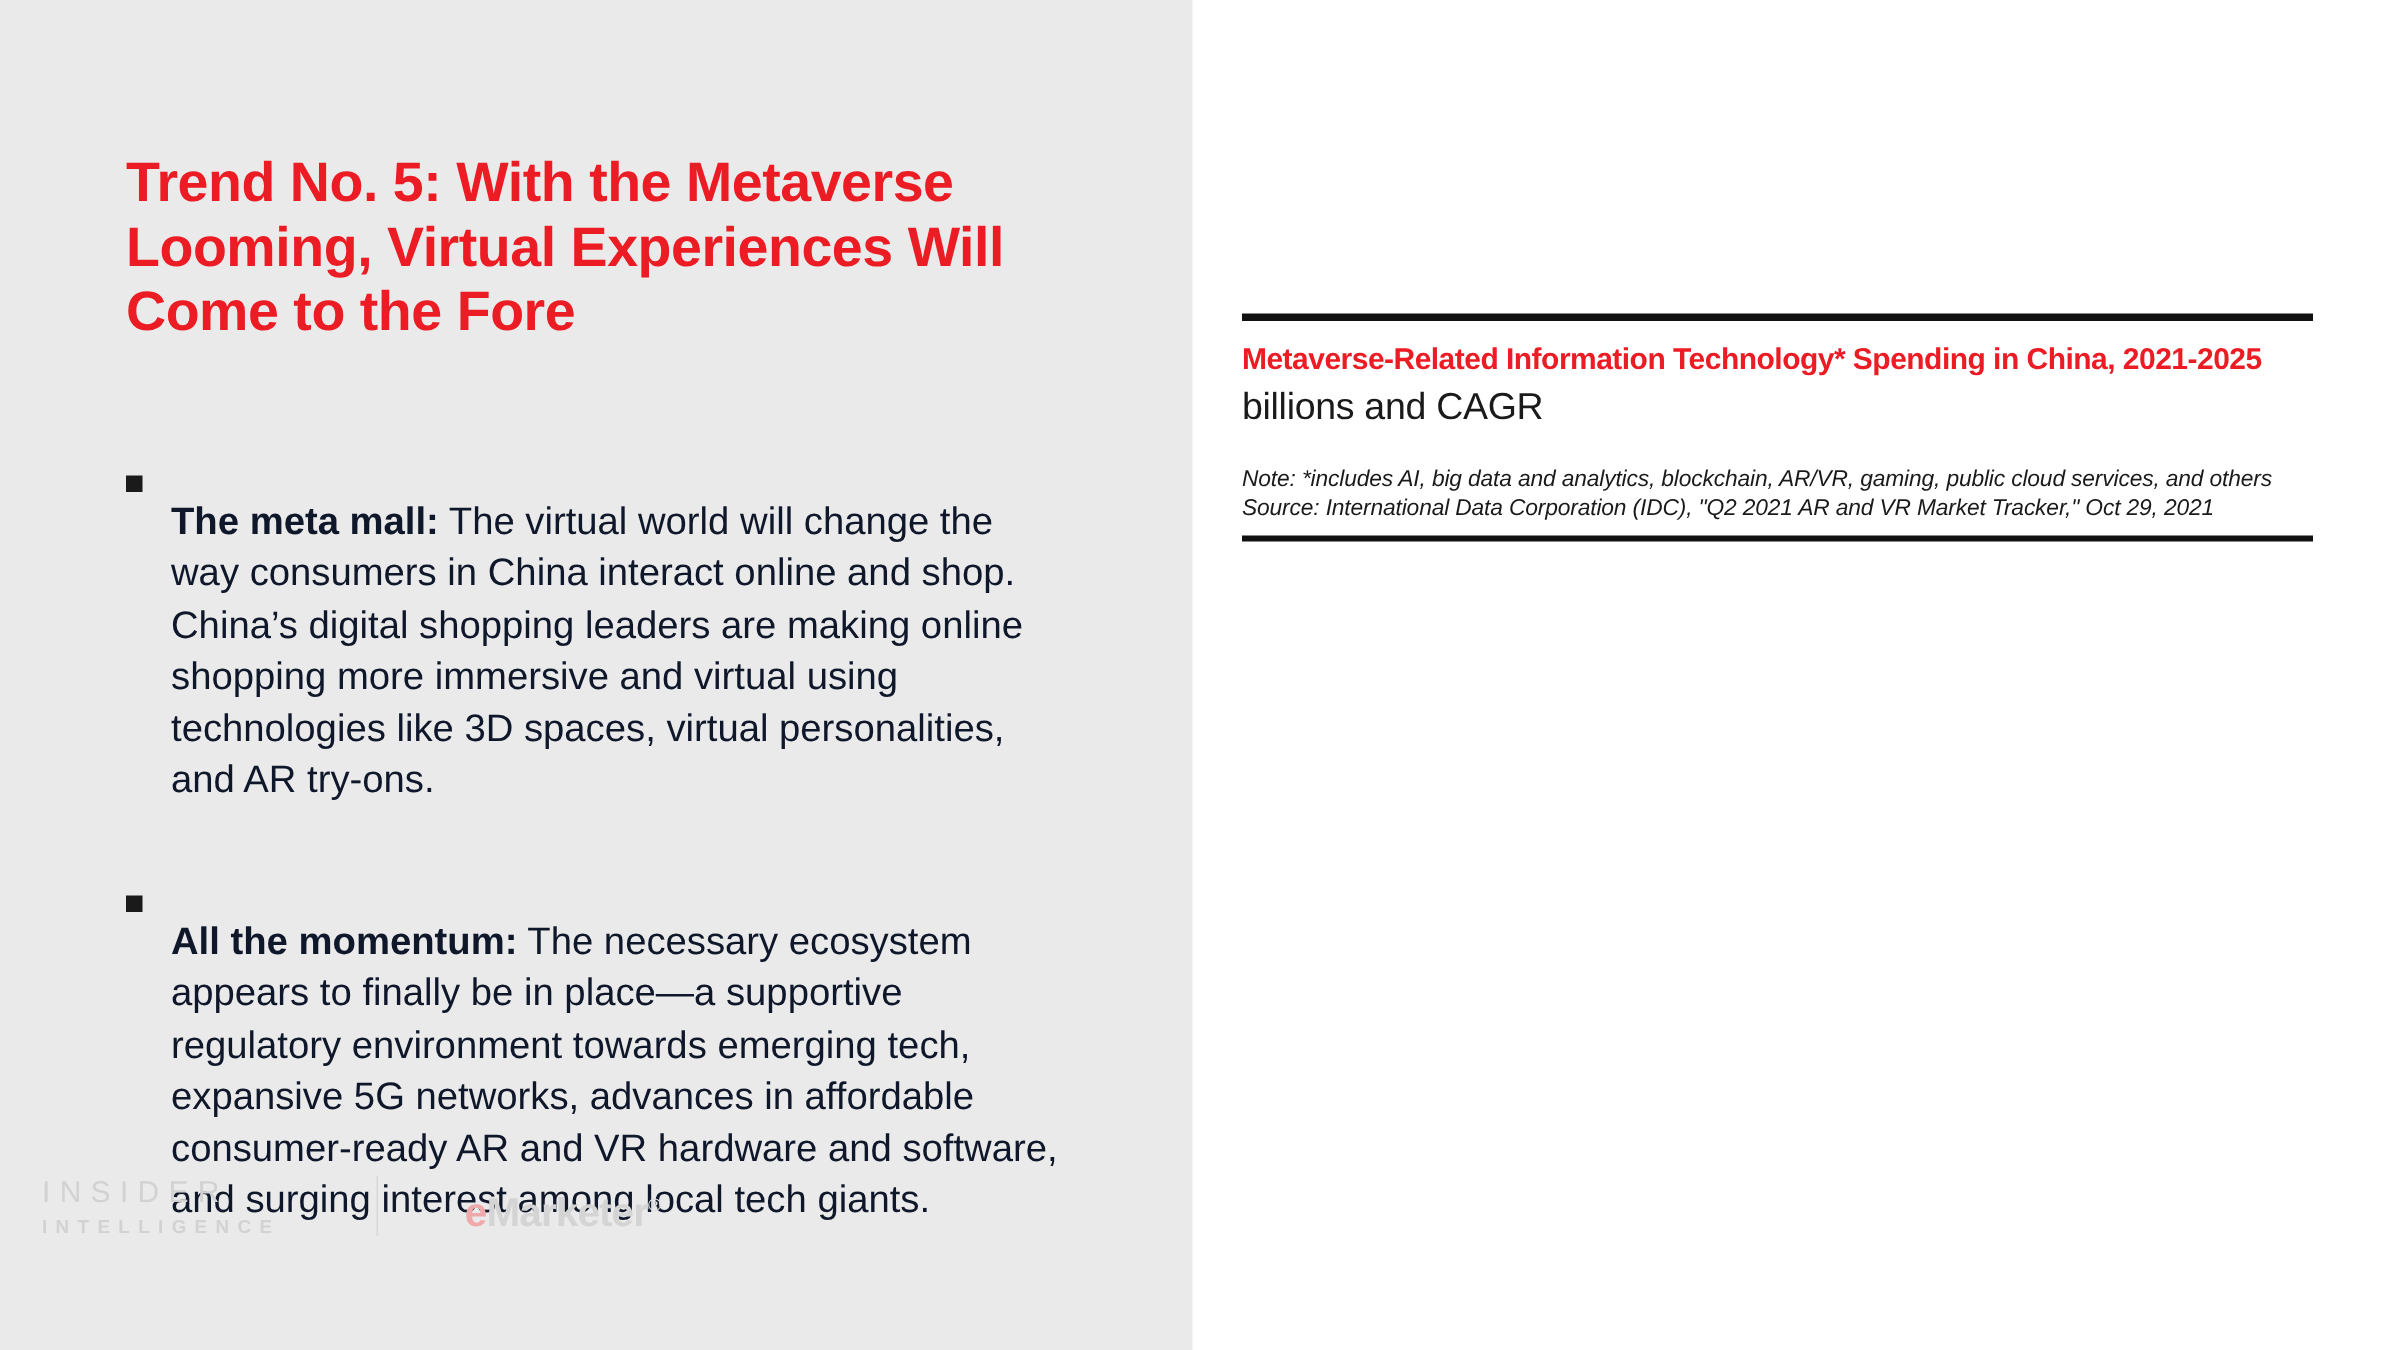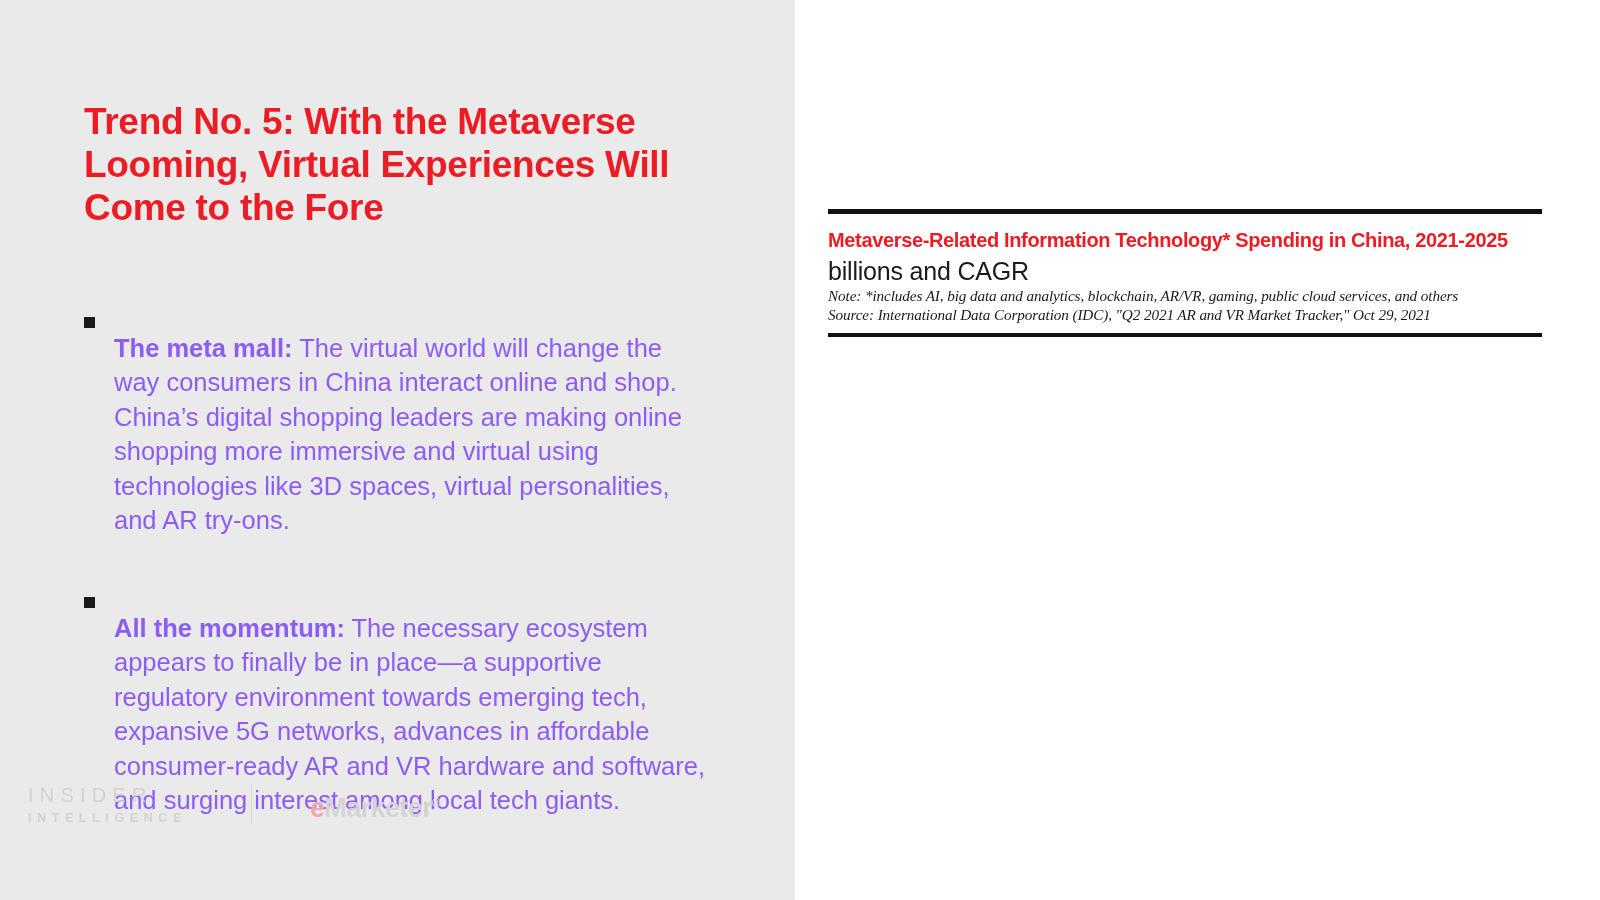--- a/index.html
+++ b/index.html
@@ -62,21 +62,21 @@
     height: 11px;
     background: #1a1a1a;
     margin-top: 12px;
     margin-right: 19px;
   }
   .bullet-text {
     flex: 1 1 auto;
     font-family: "Liberation Sans", sans-serif;
     font-size: 25.5px;
     line-height: 34.5px;
-    color: #8b5cf6;
+    color: #0f172a;
   }
   .bullet-lead {
     font-weight: bold;
   }
 
   
   .logo-lockup {
     position: absolute;
     left: 28px;
     top: 772px;
@@ -173,22 +173,22 @@
     font-size: 19.5px;
     color: #1a1a1a;
     padding: 7px 0 8px 0;
     letter-spacing: -0.1px;
   }
   .data-table td.value {
     text-align: right;
     white-space: nowrap;
   }
   .chart-notes {
-    margin-top: 0;
-    font-family: Liberation Serif, serif;
+    margin-top: 24px;
+    font-family: Liberation Sans, sans-serif;
     font-style: italic;
     font-size: 15.2px;
     line-height: 18.5px;
     color: #1a1a1a;
     letter-spacing: -0.1px;
   }
   .chart-notes .note-line {
     display: block;
   }
   .rule-thick-bottom {

